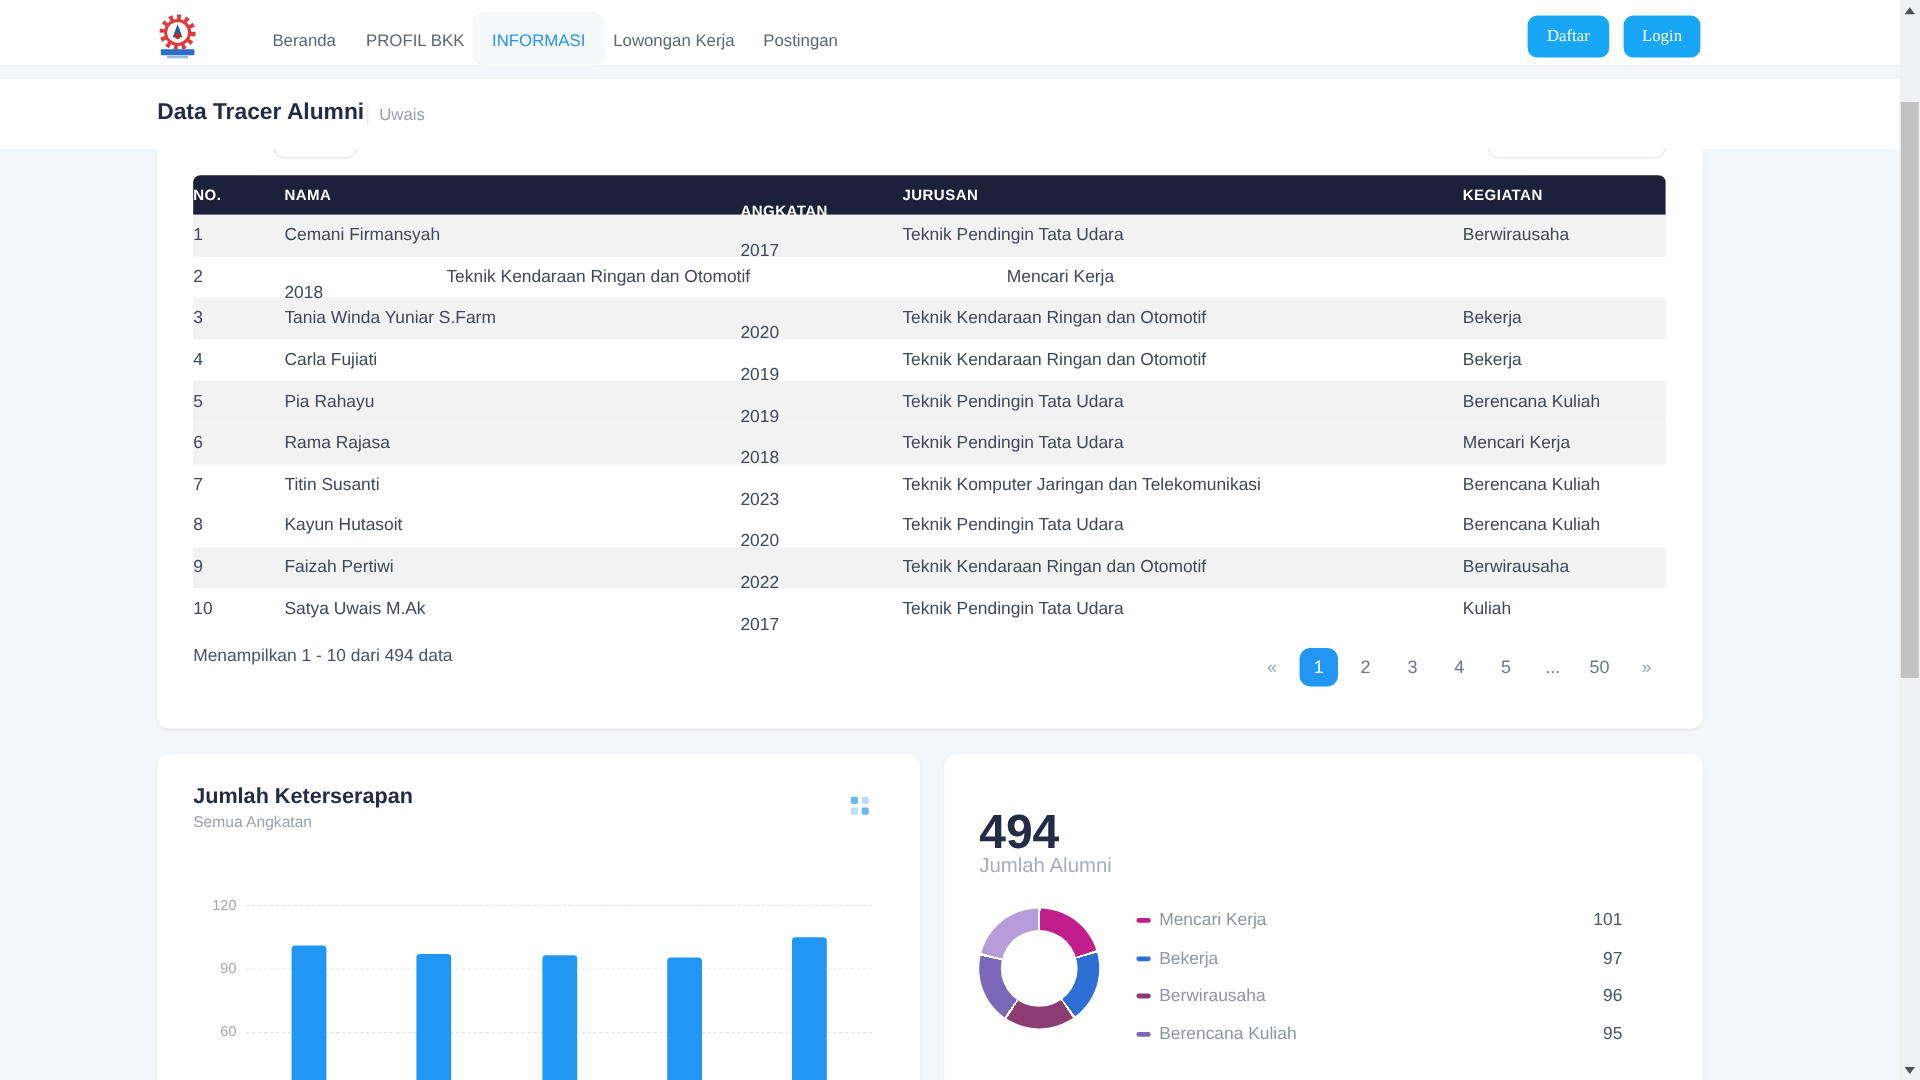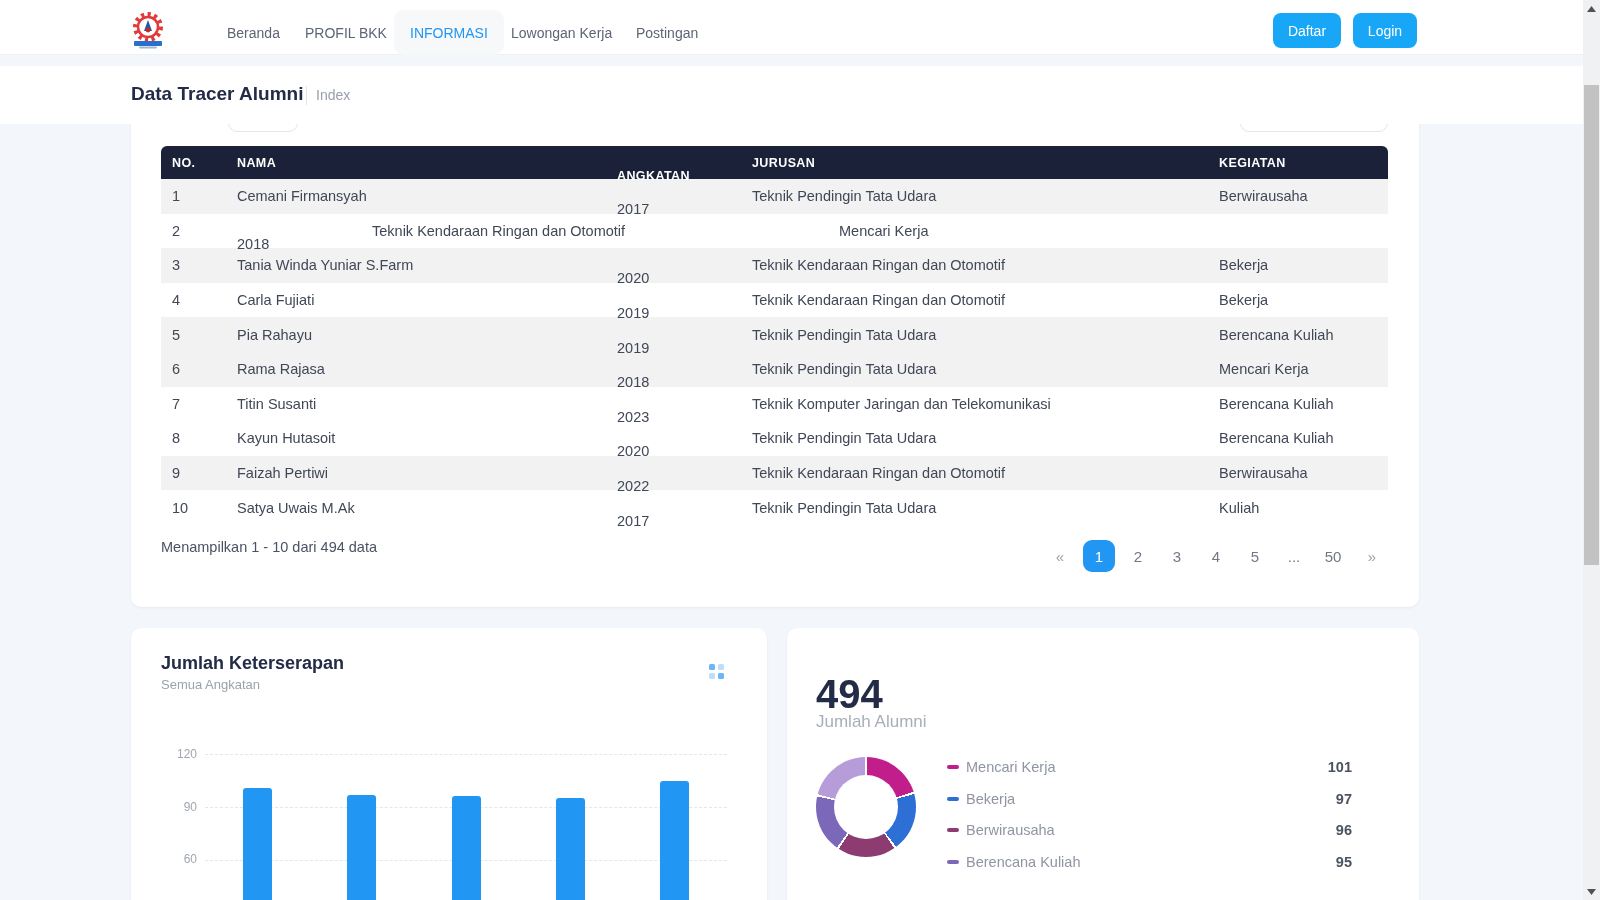--- a/index.html
+++ b/index.html
@@ -20,21 +20,21 @@
     position:absolute; top:0; height:65px; display:flex; align-items:center;
     font-size:14px; font-weight:500; color:#5d6575; cursor:pointer;
   }
   .nav-item.active-pill {
     background:#f7f8fa; border-radius:10px; top:10px; height:45px;
     padding:0 16px; color:#2196f3;
   }
   .btn {
     position:absolute; top:13px; height:35px; border:none; border-radius:8px;
     background:#18a7f7; color:#ffffff; font-size:14px; font-weight:500;
-    font-family:Liberation Sans, sans-serif; cursor:pointer;
+    font-family:Liberation Serif, serif; cursor:pointer;
   }
   
   .subheader {
     position:absolute; left:0; top:66px; width:1583px; height:58px;
     background:#ffffff; z-index:5;text-align:right;
   }
   .page-title {
     position:absolute; left:131px; top:17px; font-size:19px; font-weight:700;
     color:#232c47;
   }
@@ -53,21 +53,21 @@
     box-shadow:0 1px 3px rgba(20,30,60,.06);
   }
   .table-card { left:131px; top:110px; width:1288px; height:497px; border-radius:10px; z-index:1; }
   .table { position:absolute; left:30px; top:36px; width:1227px; }
   .t-row { display:flex; align-items:center; }
   .t-head { height:33px; background:#1a2139; border-radius:6px 6px 0 0; }
   .t-head .cell { color:#ffffff; font-size:12.5px; font-weight:700; letter-spacing:.4px; }
   .t-body-row { height:34.6px; font-size:14.5px; color:#404757; }
   .t-body-row.striped { background:#f2f2f2; }
   .cell { flex:none; }
-  .c-no { width:76px; padding-left:11px; }
+  .c-no { width:76px; }
   .c-nama { width:380px; }
   .c-angkatan { width:135px;margin-top:26px; }
   .c-jurusan { width:467px; }
   .c-kegiatan { width:169px; }
   .table-summary { position:absolute; left:30px; top:429px; font-size:14.5px; color:#4b5263; }
   .pagination {
     position:absolute; top:430px; left:913px; height:32px;
     display:flex; gap:7px; align-items:center;
   }
   .page-item {
@@ -97,21 +97,21 @@
   .stat-label { position:absolute; left:29px; top:84px; font-size:17px; color:#a8aeb8; }
   .donut { position:absolute; left:29px; top:129px; width:100px; height:100px; border-radius:50%; }
   .donut::after {
     content:""; position:absolute; left:18px; top:18px; width:64px; height:64px;
     border-radius:50%; background:#ffffff;
   }
   .legend { position:absolute; left:160px; top:131px; width:405px; display:flex; flex-direction:column; gap:15.5px; }
   .legend-row { display:flex; align-items:center; height:16px; }
   .legend-dash { width:12px; height:4px; border-radius:2px; margin-right:7px; }
   .legend-label { font-size:14.5px; color:#8f95a3; }
-  .legend-value { margin-left:auto; font-size:14.5px; color:#4b5260; font-weight:700; }
+  .legend-value { margin-left:auto; font-size:14.5px; color:#4b5260; font-weight:400; }
   
   .scrollbar { position:absolute; left:1583px; top:0; width:17px; height:900px; background:#f0f1f2; z-index:10; }
   .sb-arrow { position:absolute; left:0; width:17px; height:17px; display:flex; align-items:center; justify-content:center; cursor:pointer; }
   .sb-arrow svg { display:block; }
   .sb-thumb { position:absolute; left:1px; top:85px; width:15px; height:480px; background:#c2c2c2; cursor:pointer; }
 </style>
 </head>
 <body>
 
 <div class="navbar">
@@ -130,21 +130,21 @@
   <div class="nav-item active-pill" style="left:394px">INFORMASI</div>
   <div class="nav-item" style="left:511px">Lowongan Kerja</div>
   <div class="nav-item" style="left:636px">Postingan</div>
   <button class="btn" style="left:1273px;width:68px">Daftar</button>
   <button class="btn" style="left:1353px;width:64px">Login</button>
 </div>
 
 <div class="subheader">
   <div class="page-title">Data Tracer Alumni</div>
   <div class="crumb-divider"></div>
-  <div class="breadcrumb">Index</div>
+  <div class="breadcrumb">Uwais</div>
 </div>
 
 <div class="stub select-stub"></div>
 <div class="stub search-stub"></div>
 
 <div class="card table-card">
   <div class="table">
     <div class="t-row t-head">
       <div class="cell c-no">NO.</div>
       <div class="cell c-nama">NAMA</div>

